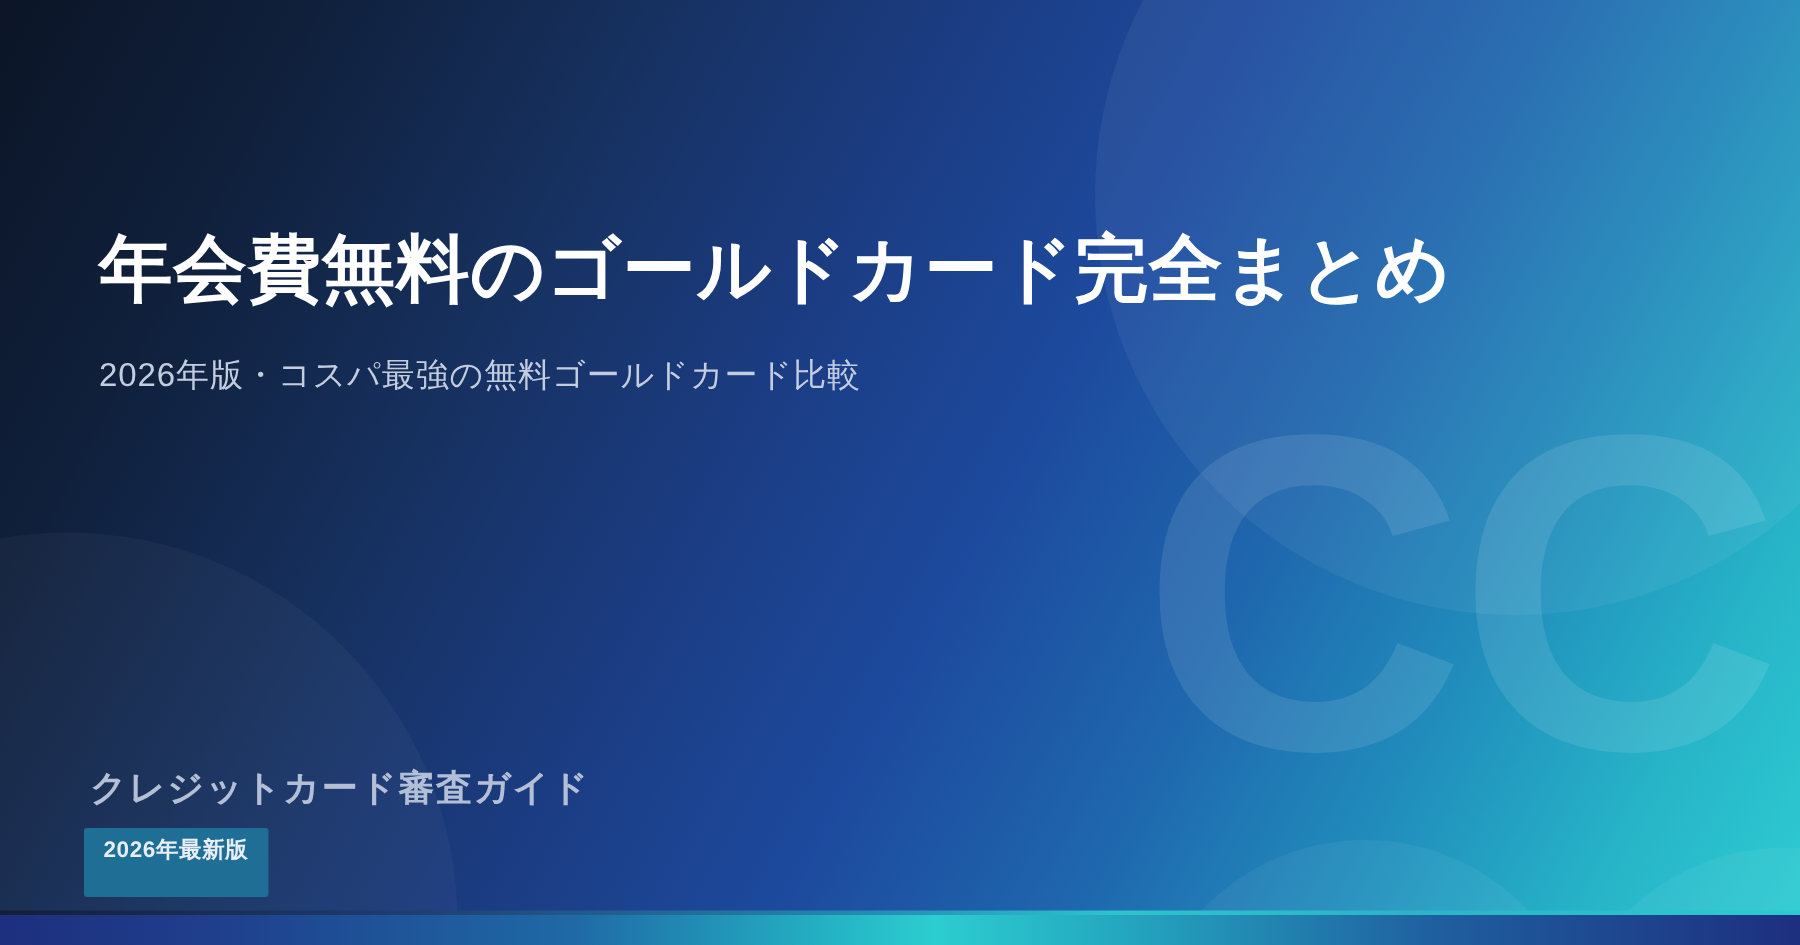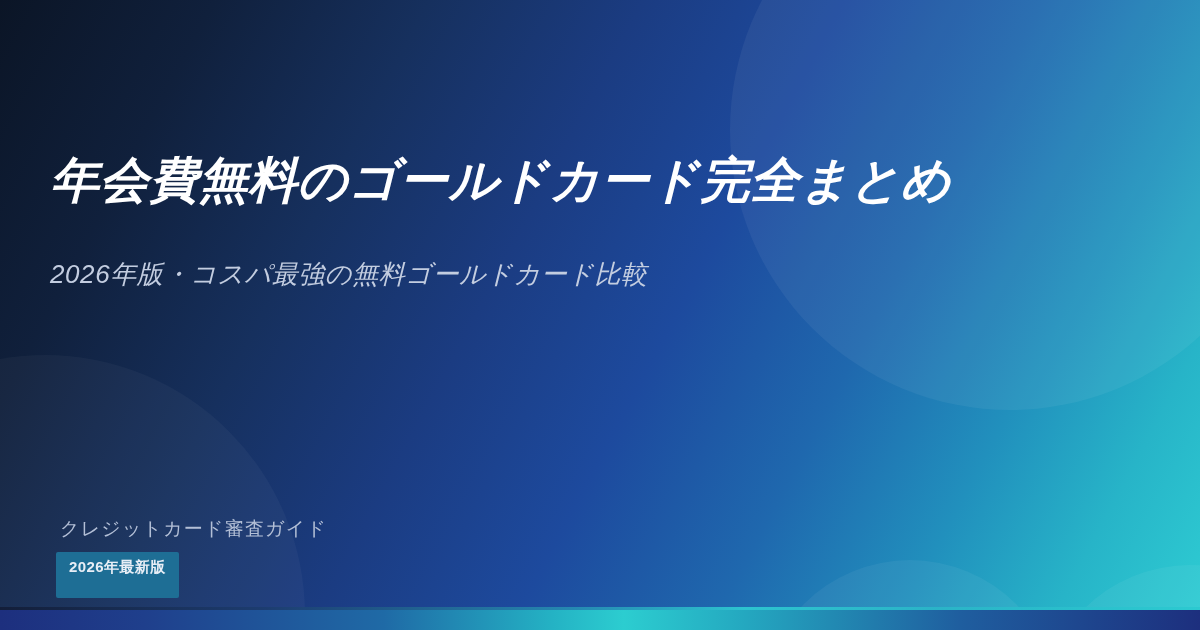--- a/index.html
+++ b/index.html
@@ -65,52 +65,51 @@
     letter-spacing:-6px;
     line-height:1;
     color:rgba(255,255,255,0.10);
     user-select:none;
     white-space:nowrap;
   }
 
   
   .content {
     position:absolute;
-    left:50px;
+    left:66px;
     top:150px;
     width:980px;
-    font-style:italic;
   }
   .title {
     font-size:49px;
     font-weight:700;
     color:#ffffff;
     letter-spacing:0.5px;
     line-height:1.25;
     white-space:nowrap;
   }
   .subtitle {
-    margin-top:45px;
-    font-size:26px;
+    margin-top:24px;
+    font-size:22px;
     font-weight:400;
     color:#c3cde0;
     letter-spacing:0.6px;
     line-height:1.4;
     white-space:nowrap;
   }
 
   
   .footer {
     position:absolute;
     left:56px;
     bottom:32px;
   }
   .brand {
-    font-size:19px;
-    font-weight:400;
+    font-size:24px;
+    font-weight:700;
     color:#b3bfd6;
     letter-spacing:1.2px;
     line-height:1.2;
     margin-left:4px;
   }
   .badge {
     display:inline-block;
     margin-top:11px;
     padding:7px 13px 24px 13px;
     background:#1e6e95;
@@ -156,20 +155,21 @@
 </head>
 <body>
 
 <div class="og-card">
 
   <div class="blob blob-top-right"></div>
   <div class="blob blob-bottom-left"></div>
   <div class="blob blob-bottom-mid"></div>
   <div class="blob blob-bottom-right"></div>
 
+  <div class="watermark">CC</div>
 
   <div class="content">
     <div class="title">年会費無料のゴールドカード完全まとめ</div>
     <div class="subtitle">2026年版・コスパ最強の無料ゴールドカード比較</div>
   </div>
 
   <div class="footer">
     <div class="brand">クレジットカード審査ガイド</div>
     <div class="badge">2026年最新版</div>
   </div>

